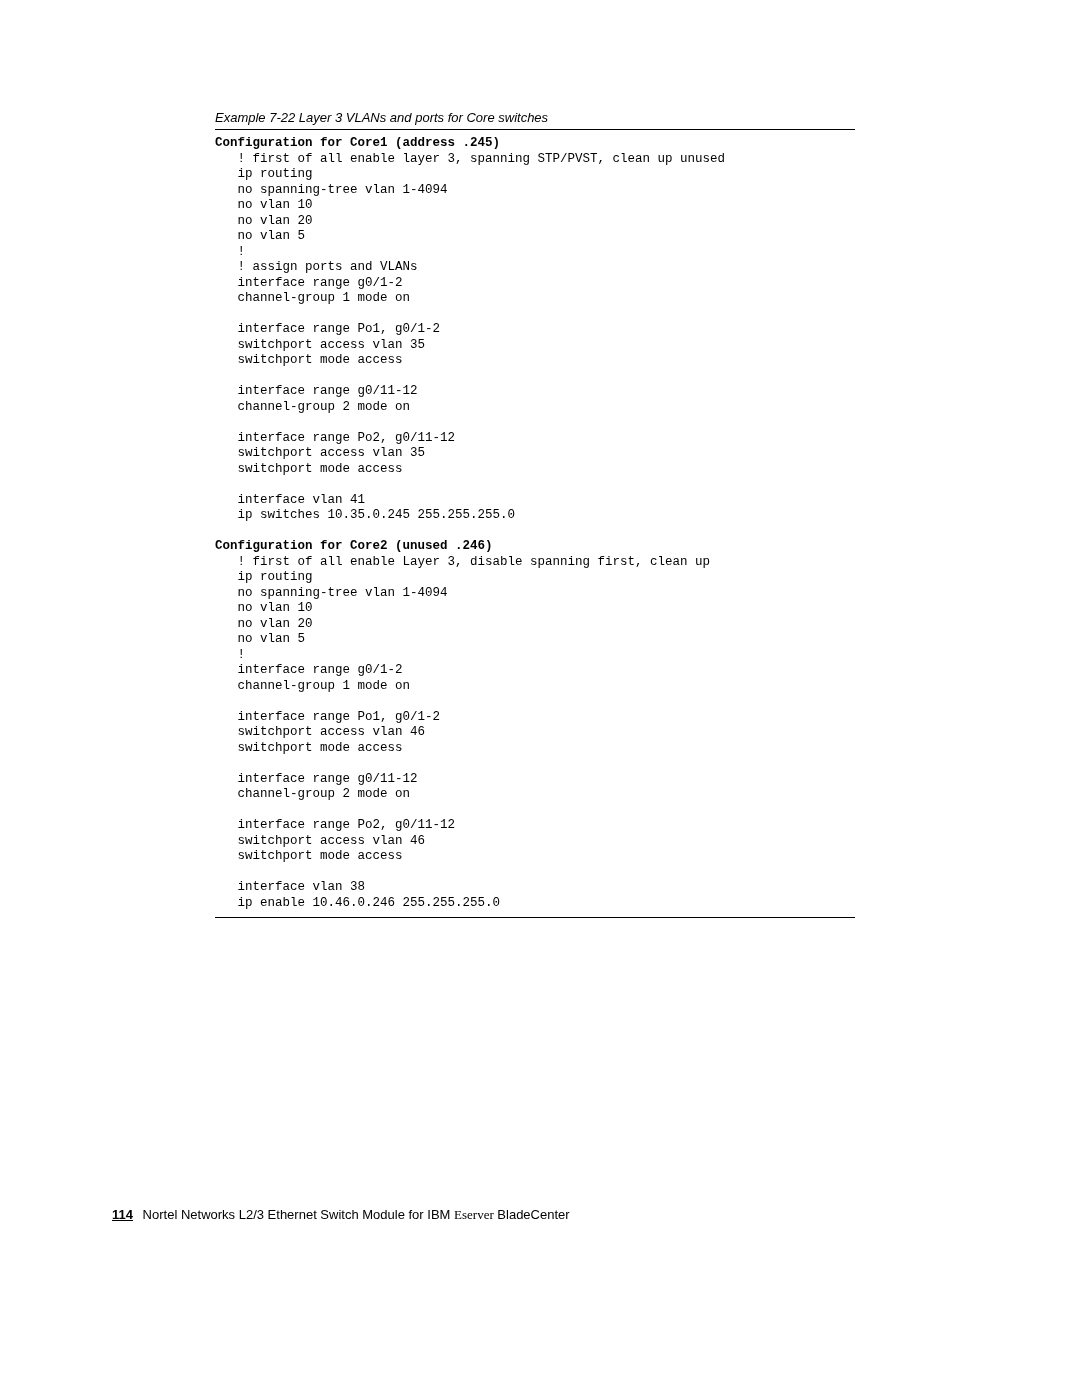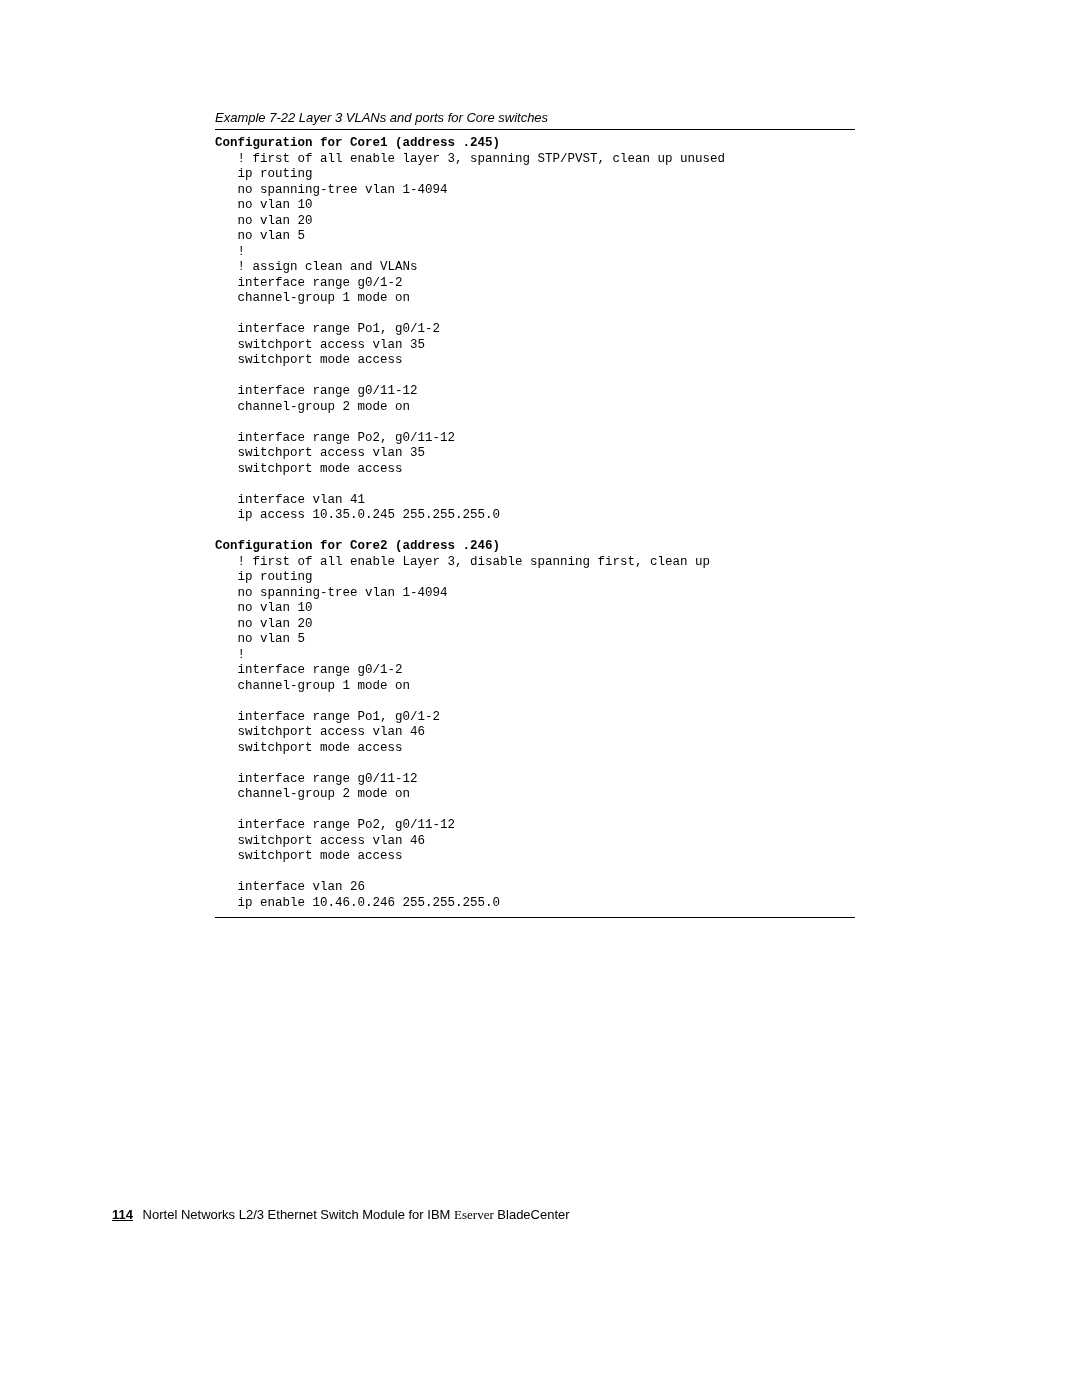--- a/index.html
+++ b/index.html
@@ -68,39 +68,39 @@
   <div class="rule"></div>
 
   <div class="code"><span class="bold">Configuration for Core1 (address .245)</span>
 <span>   ! first of all enable layer 3, spanning STP/PVST, clean up unused</span>
 <span>   ip routing</span>
 <span>   no spanning-tree vlan 1-4094</span>
 <span>   no vlan 10</span>
 <span>   no vlan 20</span>
 <span>   no vlan 5</span>
 <span>   !</span>
-<span>   ! assign clean and VLANs</span>
+<span>   ! assign ports and VLANs</span>
 <span>   interface range g0/1-2</span>
 <span>   channel-group 1 mode on</span>
 <span></span>
 <span>   interface range Po1, g0/1-2</span>
 <span>   switchport access vlan 35</span>
 <span>   switchport mode access</span>
 <span></span>
 <span>   interface range g0/11-12</span>
 <span>   channel-group 2 mode on</span>
 <span></span>
 <span>   interface range Po2, g0/11-12</span>
 <span>   switchport access vlan 35</span>
 <span>   switchport mode access</span>
 <span></span>
 <span>   interface vlan 41</span>
-<span>   ip access 10.35.0.245 255.255.255.0</span>
+<span>   ip switches 10.35.0.245 255.255.255.0</span>
 
-<span class="bold">Configuration for Core2 (address .246)</span>
+<span class="bold">Configuration for Core2 (unused .246)</span>
 <span>   ! first of all enable Layer 3, disable spanning first, clean up</span>
 <span>   ip routing</span>
 <span>   no spanning-tree vlan 1-4094</span>
 <span>   no vlan 10</span>
 <span>   no vlan 20</span>
 <span>   no vlan 5</span>
 <span>   !</span>
 <span>   interface range g0/1-2</span>
 <span>   channel-group 1 mode on</span>
 <span></span>
@@ -108,21 +108,21 @@
 <span>   switchport access vlan 46</span>
 <span>   switchport mode access</span>
 <span></span>
 <span>   interface range g0/11-12</span>
 <span>   channel-group 2 mode on</span>
 <span></span>
 <span>   interface range Po2, g0/11-12</span>
 <span>   switchport access vlan 46</span>
 <span>   switchport mode access</span>
 <span></span>
-<span>   interface vlan 26</span>
+<span>   interface vlan 38</span>
 <span>   ip enable 10.46.0.246 255.255.255.0</span></div>
 
   <div class="rule-bottom"></div>
 </div>
 
 <div class="footer">
   <span class="page-num">114</span>
   <span class="footer-text"><span>Nortel Networks L2/3 Ethernet Switch Module for IBM </span><span class="eserver">E</span><span class="eserver">server</span><span> BladeCenter</span></span>
 </div>
 

